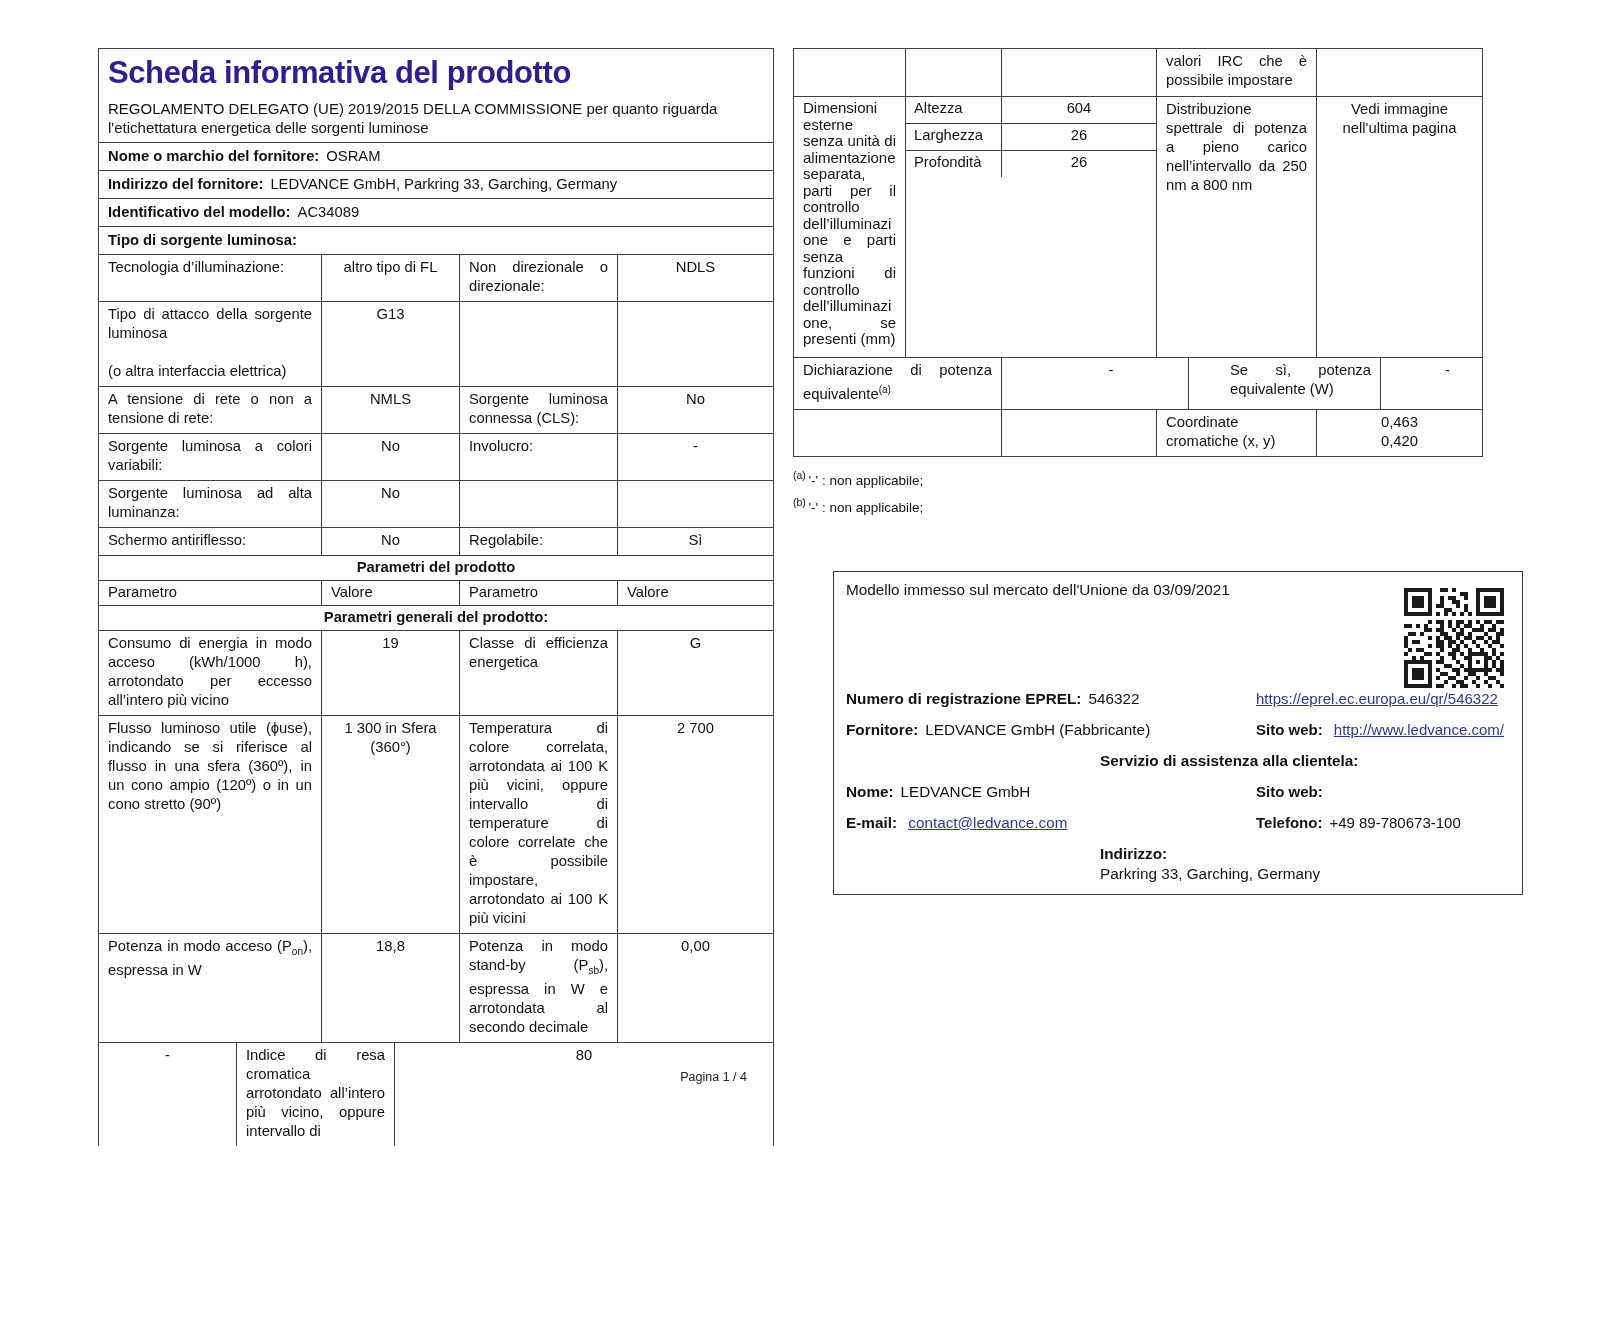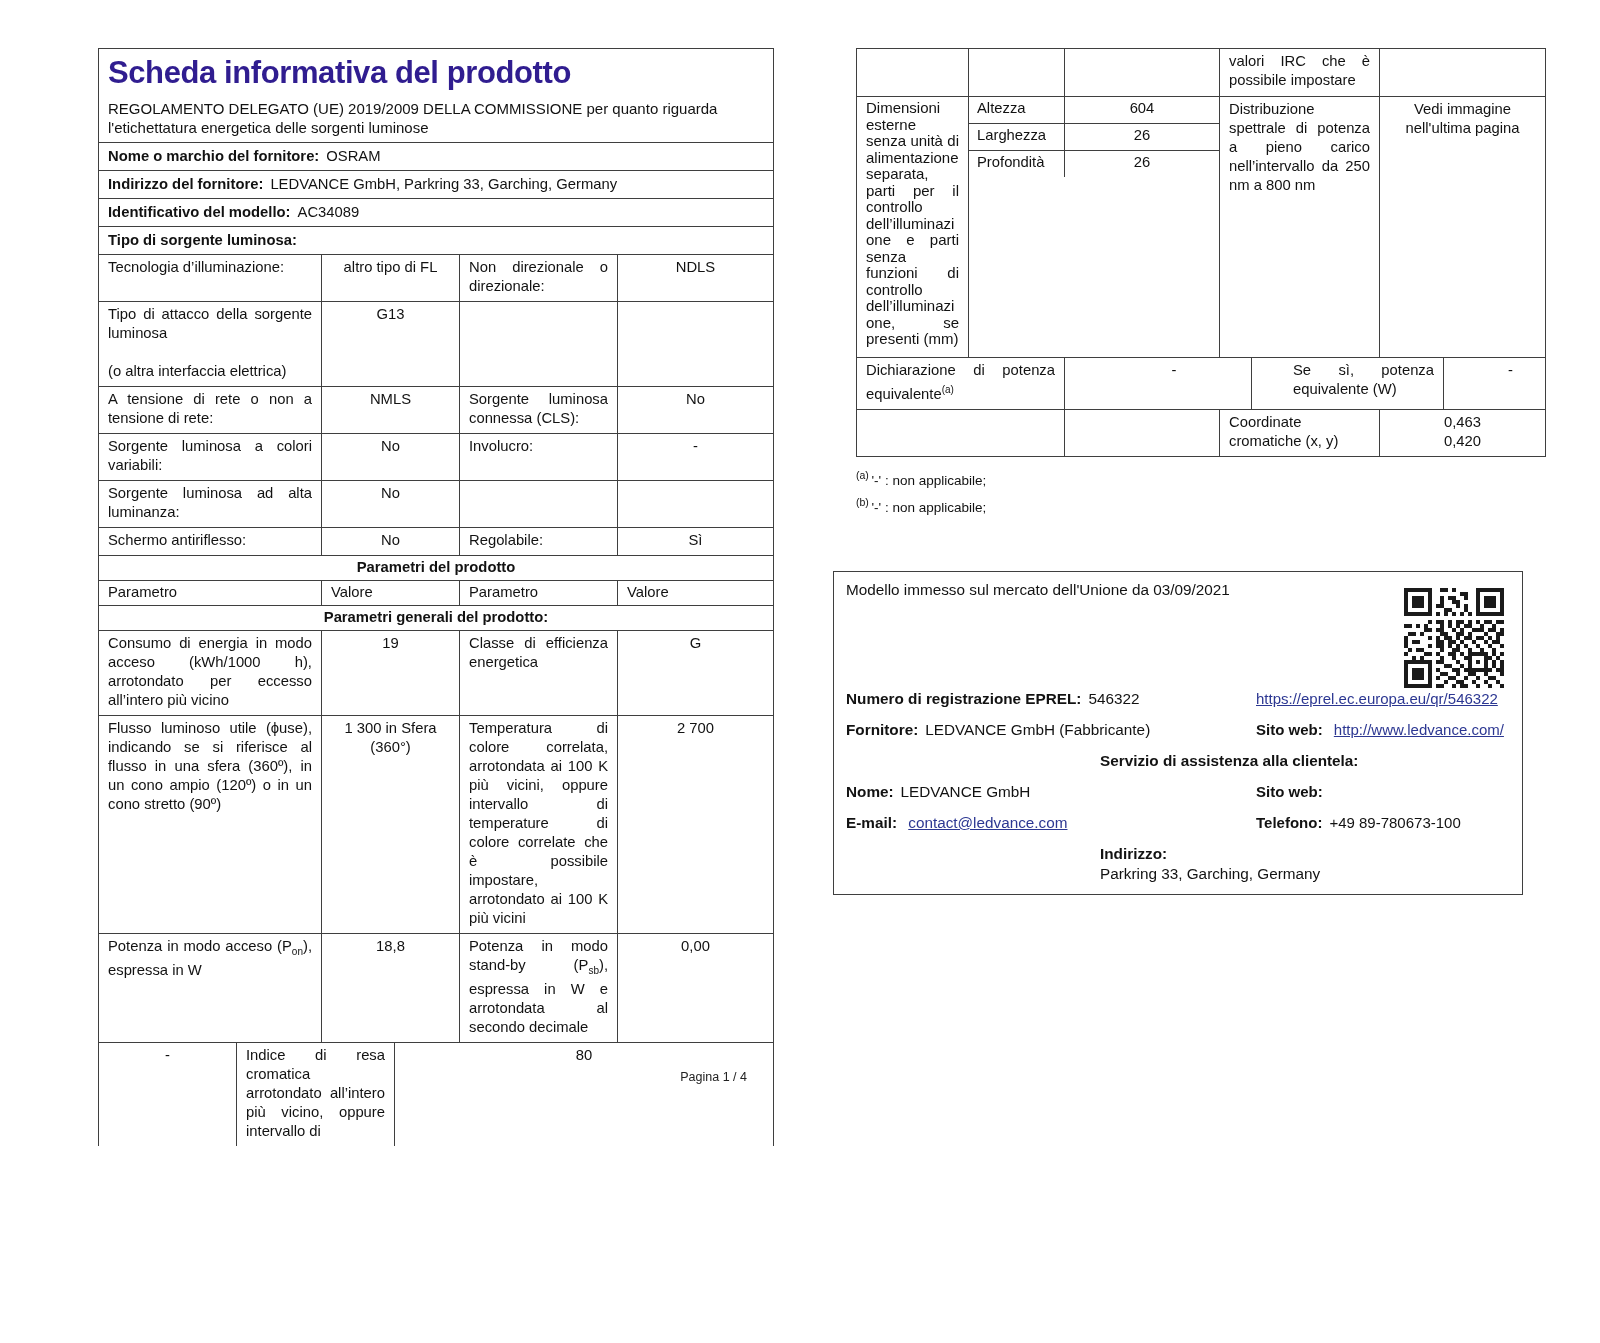--- a/index.html
+++ b/index.html
@@ -27,21 +27,21 @@
                margin: 2px 0 7px 0; letter-spacing: -0.4px; }
   .regulation { font-size: 15px; }
   .supplier { padding: 4px 9px; }
   .center-bold { text-align: center; font-weight: bold; padding: 2px 9px 3px 9px; }
   .colhdr .cell { padding: 2px 9px 3px 9px; }
 
   .pagenum { position: absolute; left: 73px; top: 1070px; width: 674px;
              text-align: right; font-size: 12.5px; color: #222; }
 
   
-  .rcol { position: absolute; left: 856px; top: 48px; width: 688px; }
+  .rcol { position: absolute; left: 793px; top: 48px; width: 688px; }
   .rt { position: relative; width: 688px; border: 1px solid var(--bc); font-size: 14.8px; line-height: 19px; }
   .rc1 { width: 112px; } .rc2a { width: 96px; } .rc2b { width: 155px; }
   .rc3 { width: 160px; } .rc4 { flex: 1; } .rcm { width: 208px; }
   .r-cont { height: 47px; }
   .r-dims { min-height: 260px; }
   .r-dims .rc1 { font-size: 15px; line-height: 16.5px; overflow-wrap: break-word; }
   .r-eq { min-height: 45px; gap: 32px; }
   .r-chrom { min-height: 44px; }
   .rc2wrap { width: 251px; box-sizing: border-box; border-right: 1px solid var(--bc); }
   .subrow { display: flex; border-bottom: 1px solid var(--bc); height: 26px; }
@@ -70,21 +70,21 @@
 </head>
 <body>
 
 <div class="page">
 
   <div class="tbl lt">
 
     <div class="row">
       <div class="cell full">
         <div class="doc-title">Scheda informativa del prodotto</div>
-        <div class="regulation">REGOLAMENTO DELEGATO (UE) 2019/2009 DELLA COMMISSIONE per quanto riguarda l'etichettatura energetica delle sorgenti luminose</div>
+        <div class="regulation">REGOLAMENTO DELEGATO (UE) 2019/2015 DELLA COMMISSIONE per quanto riguarda l'etichettatura energetica delle sorgenti luminose</div>
       </div>
     </div>
 
     <div class="row">
       <div class="cell full supplier">
         <span class="b">Nome o marchio del fornitore:</span><span class="kv">OSRAM</span>
       </div>
     </div>
     <div class="row">
       <div class="cell full supplier">

